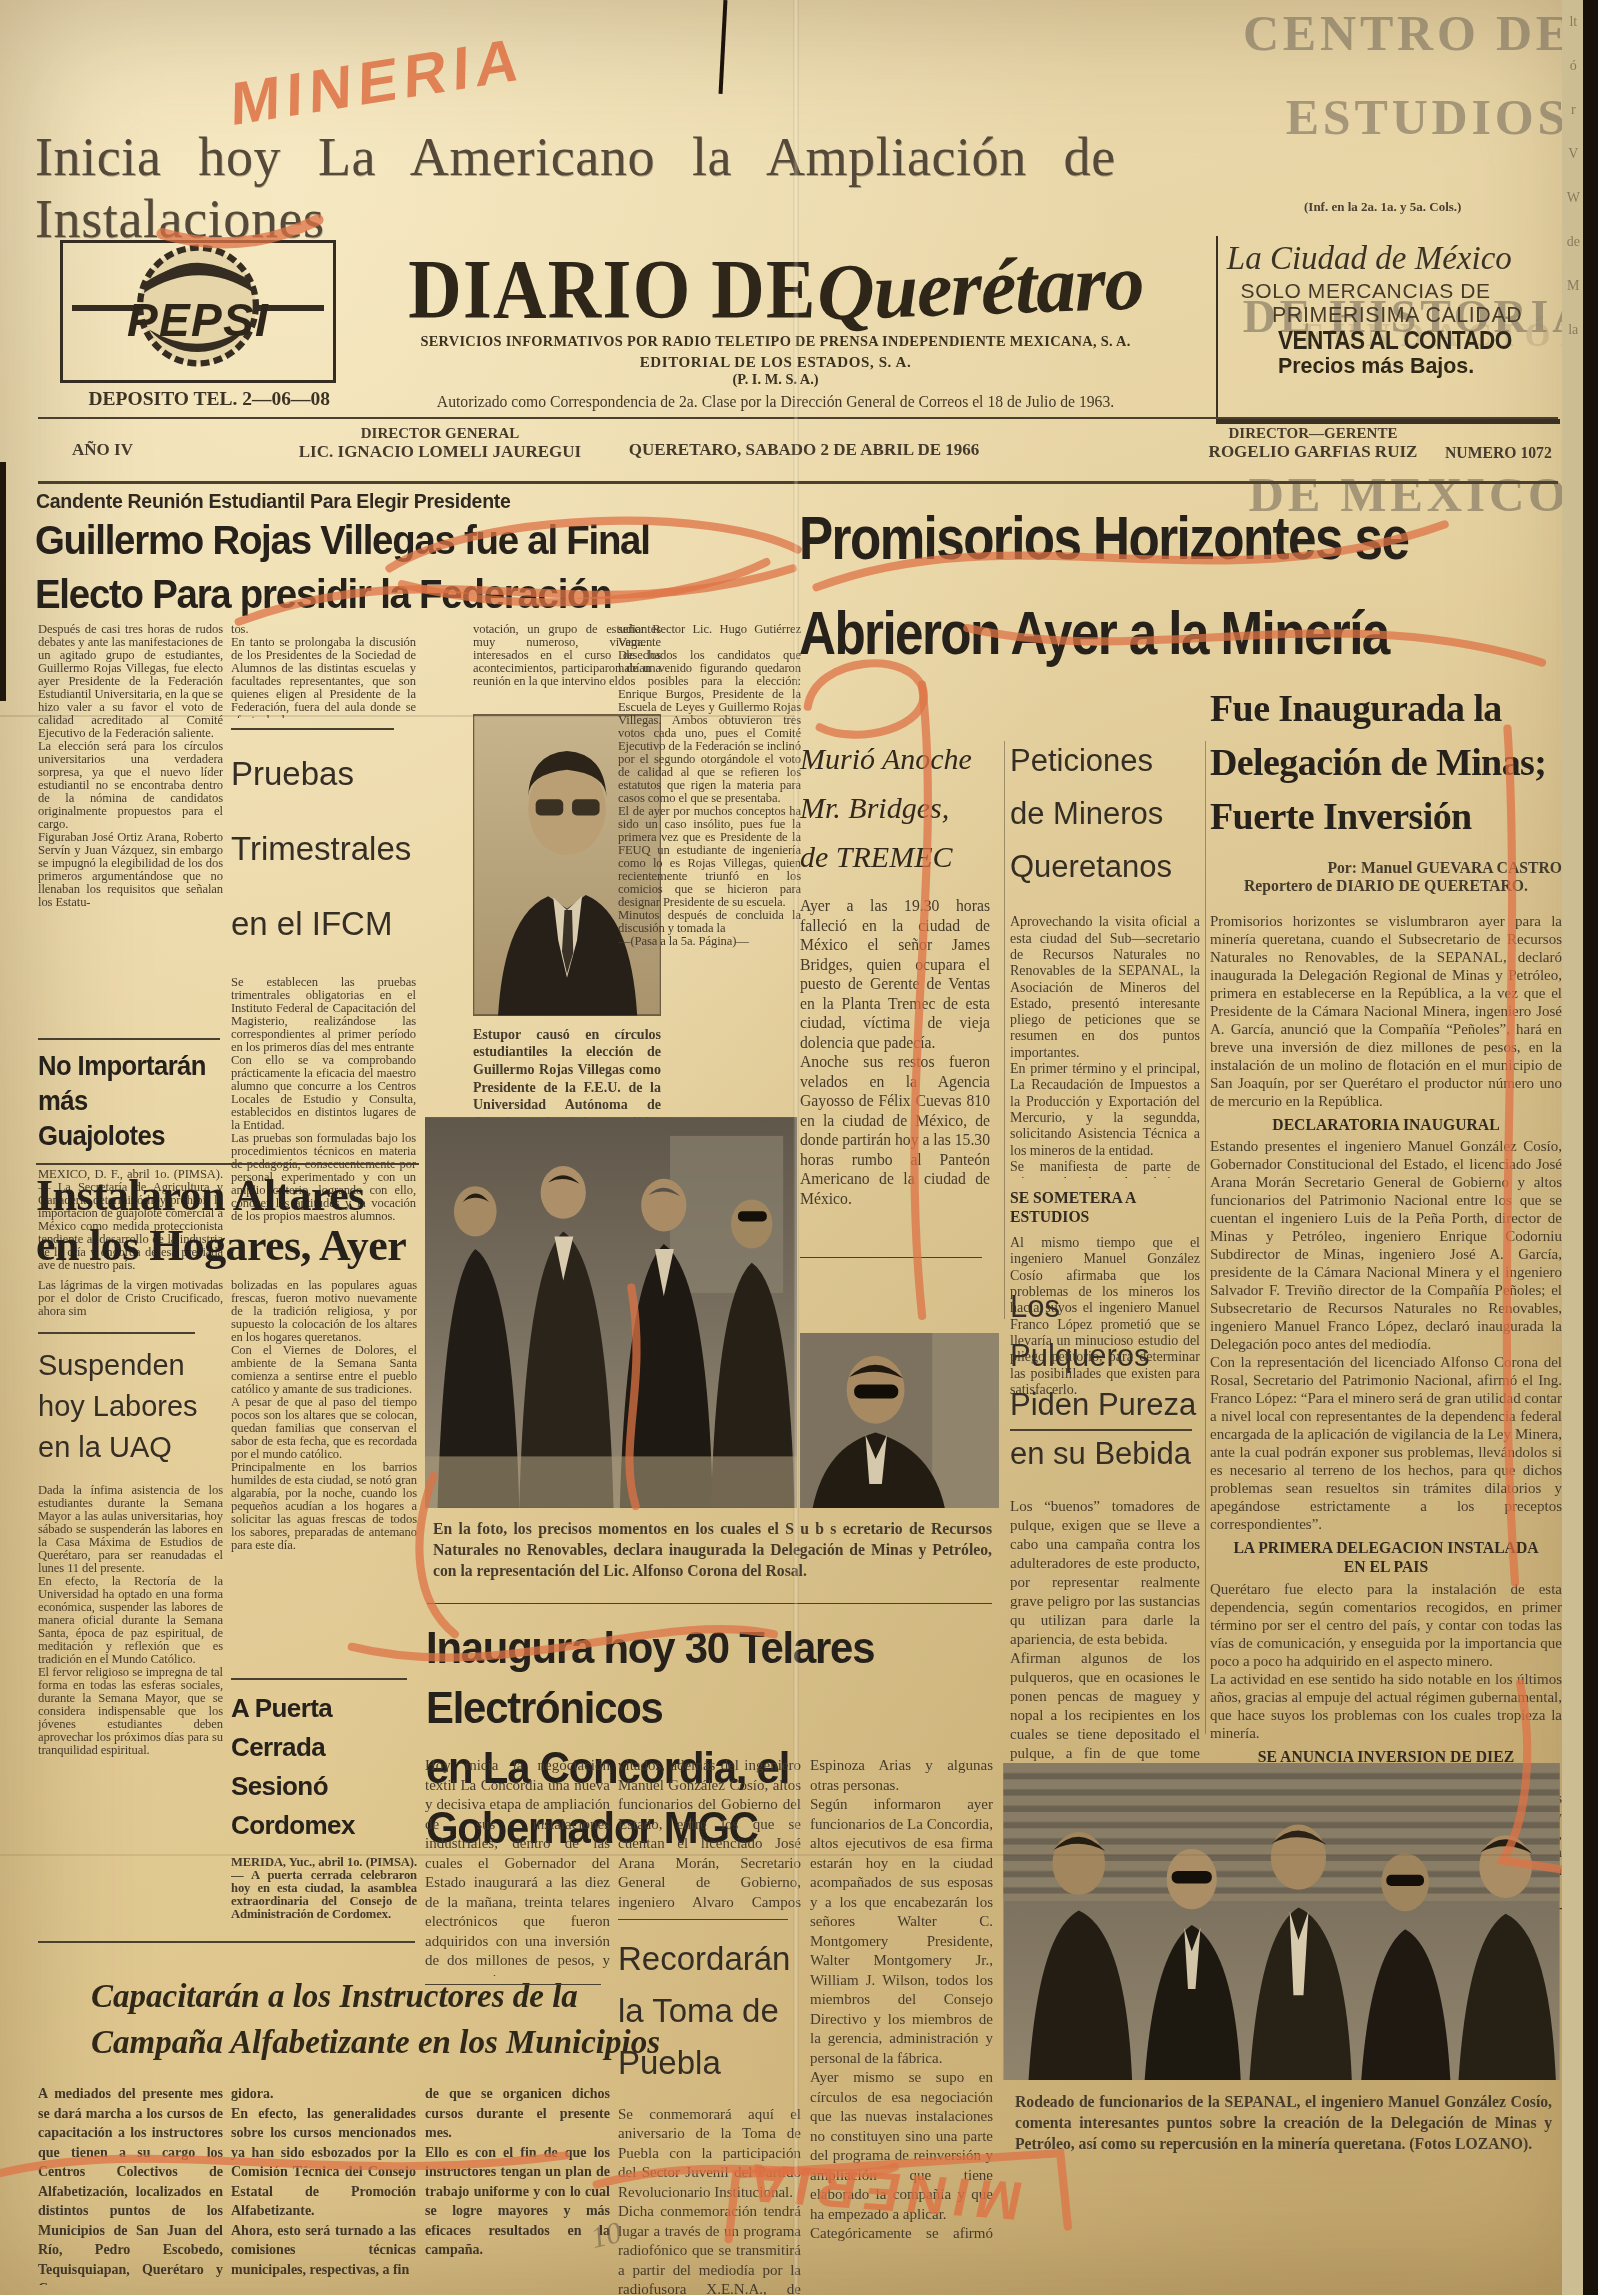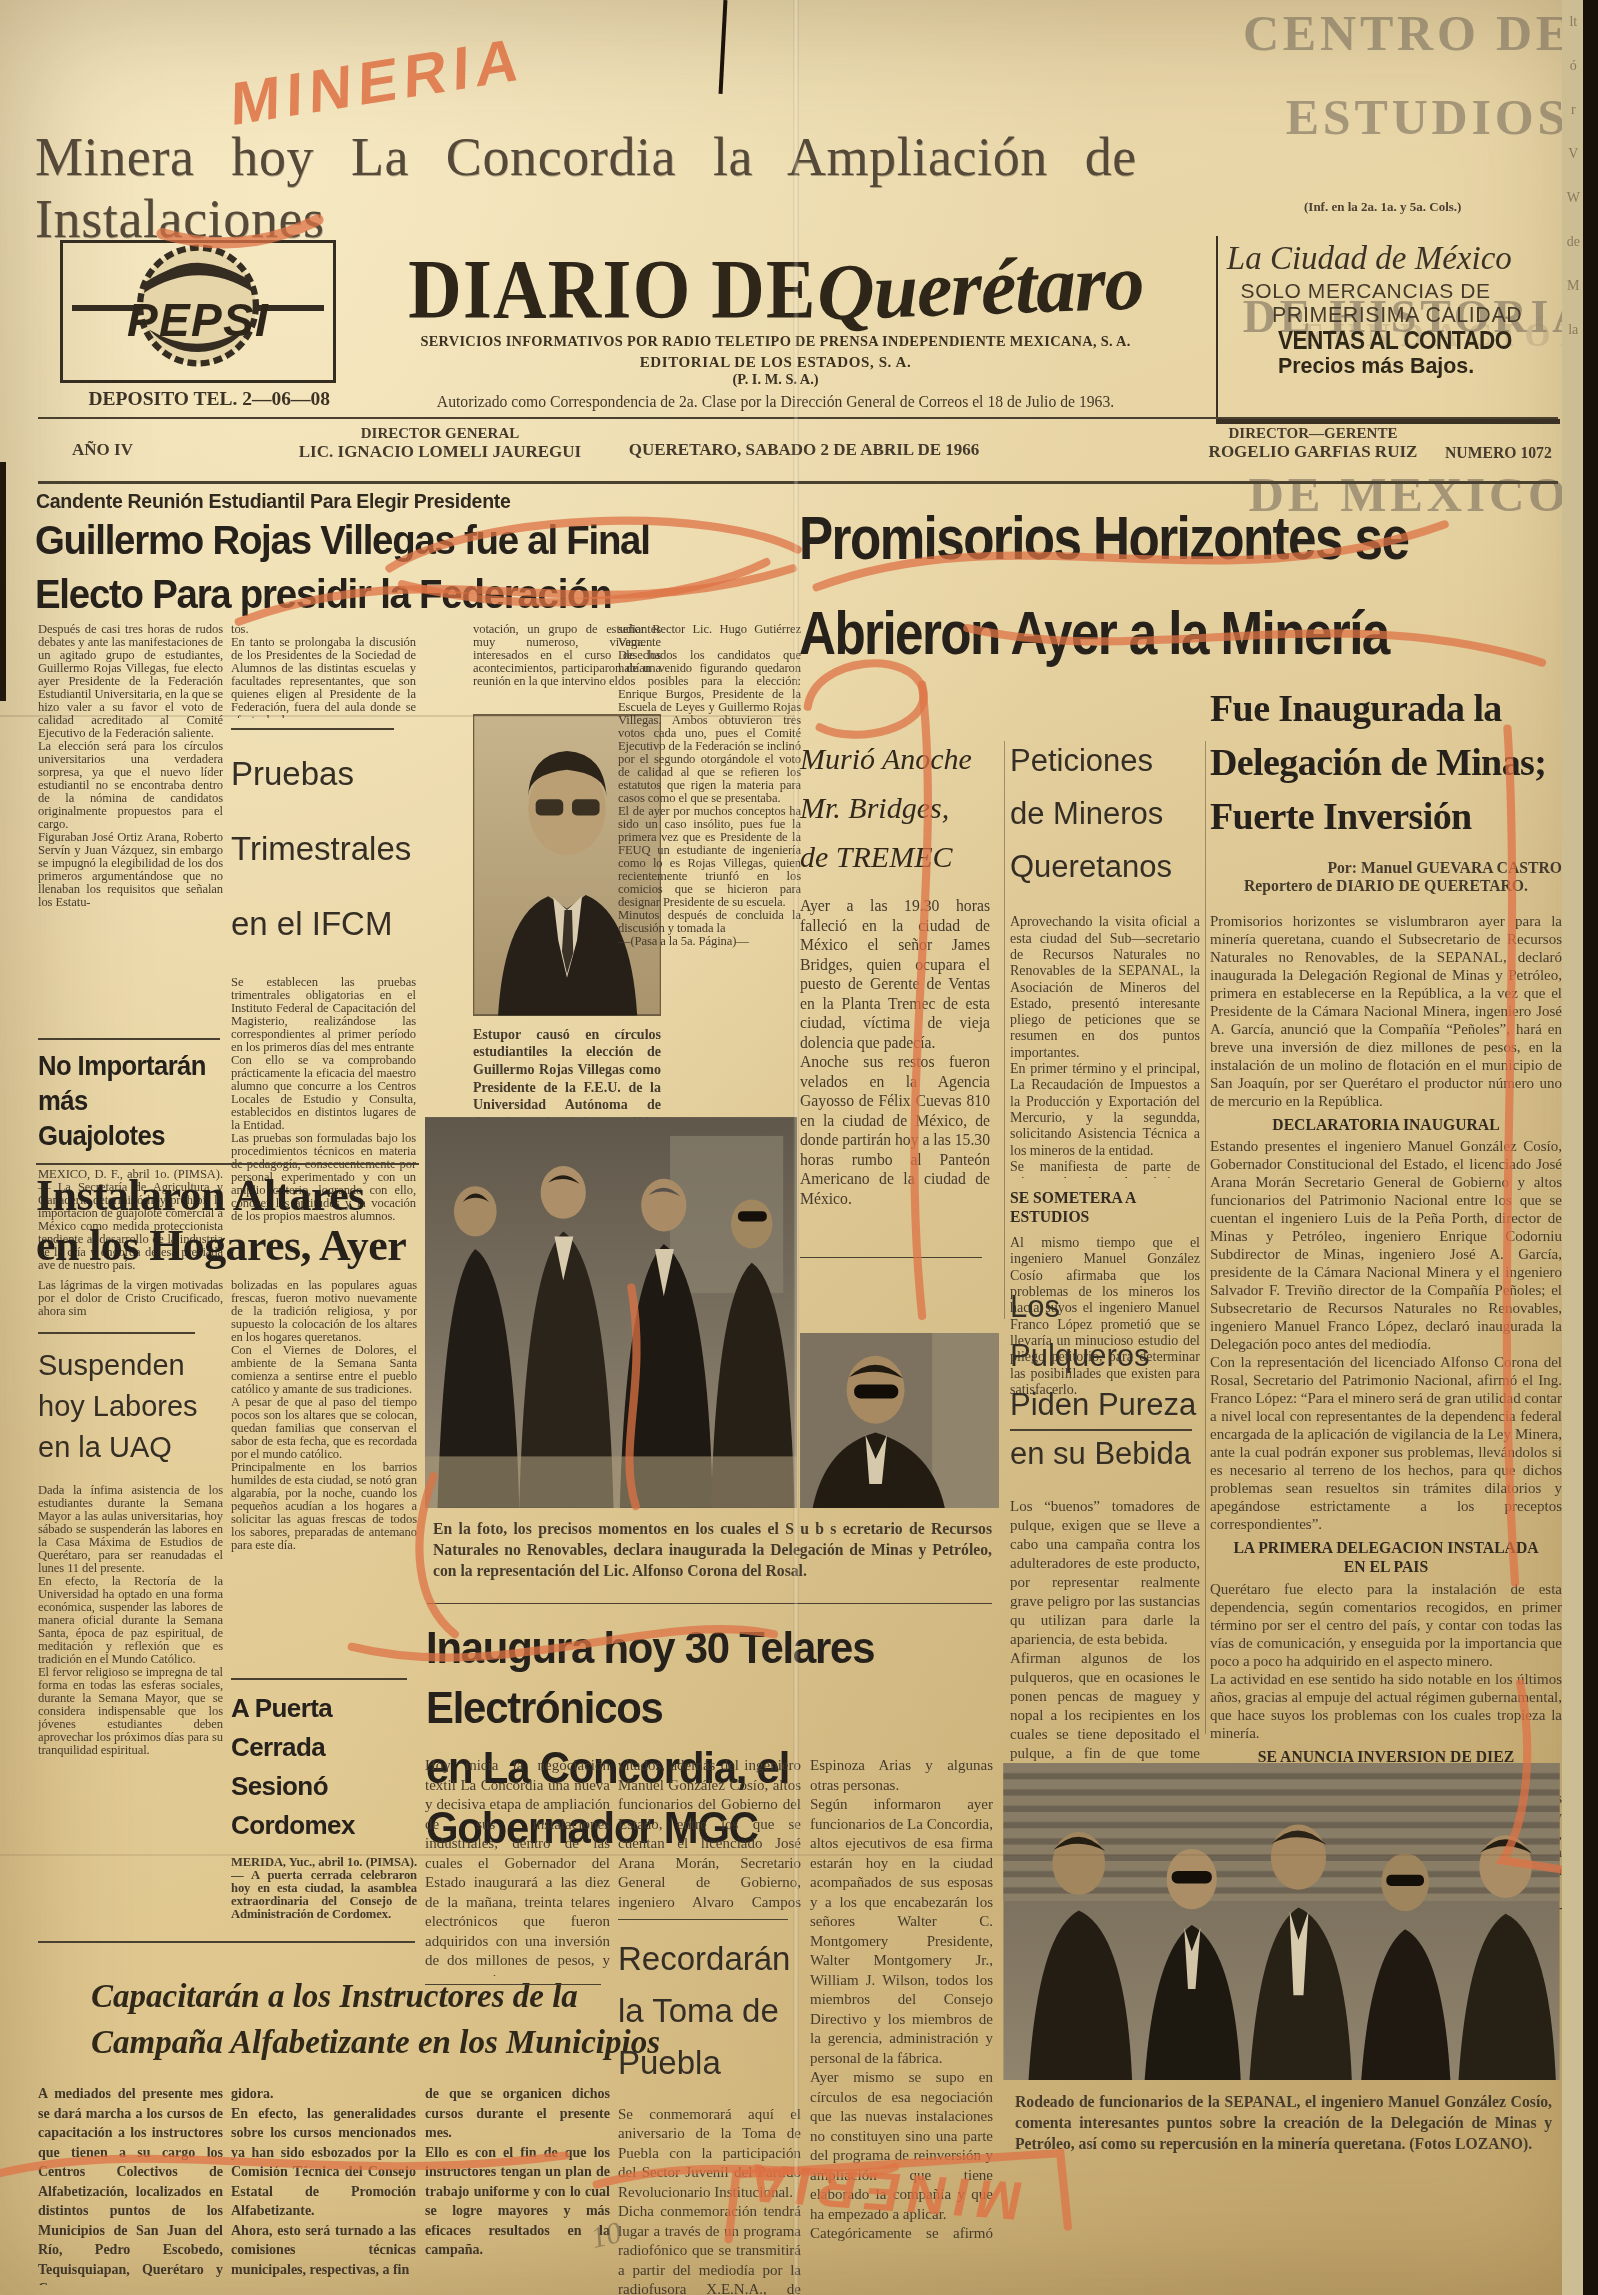--- a/index.html
+++ b/index.html
@@ -38,21 +38,21 @@
 <div id="page">
 
   <div class="abs wm" style="top:3.8px;right:25px;font-size:50px;">CENTRO DE</div>
   <div class="abs wm" style="top:88px;right:29px;font-size:50px;">ESTUDIOS</div>
   <div class="abs wm" style="top:290px;right:8.8px;font-size:46px;">DE HISTORIA</div>
   <div class="abs wm" style="top:466px;right:28px;font-size:49px;">DE MEXICO</div>
   <div class="abs" style="top:317px;right:3.8px;font-size:33px;letter-spacing:10px;color:rgba(150,132,104,.28);font-weight:bold;">FUNDACIÓN</div>
 
   <div class="abs orange" style="left:229px;top:47px;font-family:'Liberation Sans',sans-serif;font-size:60px;font-weight:bold;letter-spacing:6.3px;transform:rotate(-9deg) skewX(-10deg);opacity:.85;">MINERIA</div>
 
-  <div class="abs" style="left:35px;top:126px;width:1370px;font-size:54px;color:#554a3a;word-spacing:.42em;letter-spacing:0.6px;text-shadow:0.6px 0.6px 0 rgba(60,45,25,.35);">Minera hoy La Concordia la Ampliación de Instalaciones</div>
+  <div class="abs" style="left:35px;top:126px;width:1370px;font-size:54px;color:#554a3a;word-spacing:.42em;letter-spacing:0.6px;text-shadow:0.6px 0.6px 0 rgba(60,45,25,.35);">Inicia hoy La Americano la Ampliación de Instalaciones</div>
   <div class="abs" style="left:1304px;top:199px;font-size:13px;font-weight:bold;color:#4c4133;">(Inf. en la 2a. 1a. y 5a. Cols.)</div>
 
   <div class="abs" style="left:60px;top:240px;width:270px;height:137px;border:3.1px solid #352d21;">
     <div class="abs" style="left:8.8px;top:62px;width:69px;height:6.3px;background:#352d21;"></div>
     <div class="abs" style="right:8.8px;top:62px;width:69px;height:6.3px;background:#352d21;"></div>
     <svg class="abs" style="left:72px;top:-12.6px;" width="126" height="151" viewBox="0 0 200 240">
       <circle cx="100" cy="120" r="92" fill="#e6d5a8" stroke="#352d21" stroke-width="10" stroke-dasharray="14 7"></circle>
       <path d="M18,90 Q100,30 182,88 Q150,55 100,52 Q55,52 18,90 Z" fill="#352d21"></path>
       <path d="M14,100 Q100,45 186,98 L182,80 Q100,28 18,82 Z" fill="#352d21"></path>
       <path d="M22,158 Q100,205 178,155 Q150,192 100,194 Q55,194 22,158 Z" fill="#352d21"></path>

